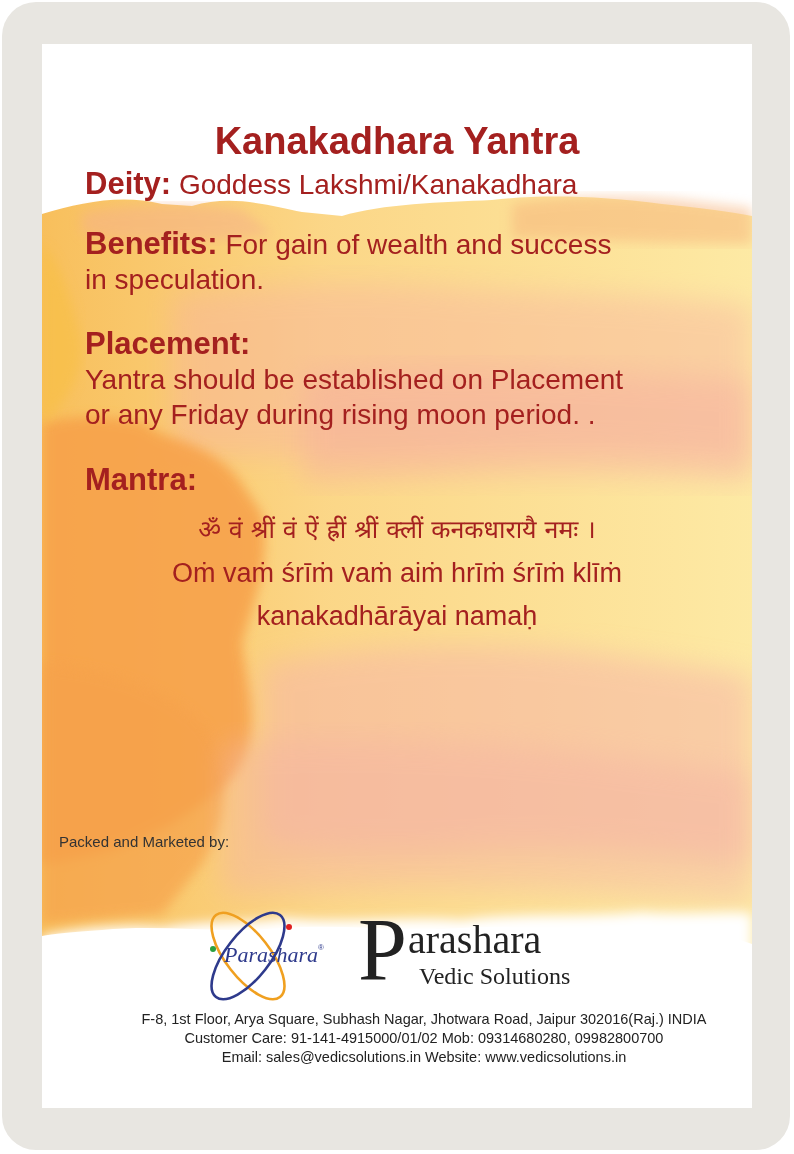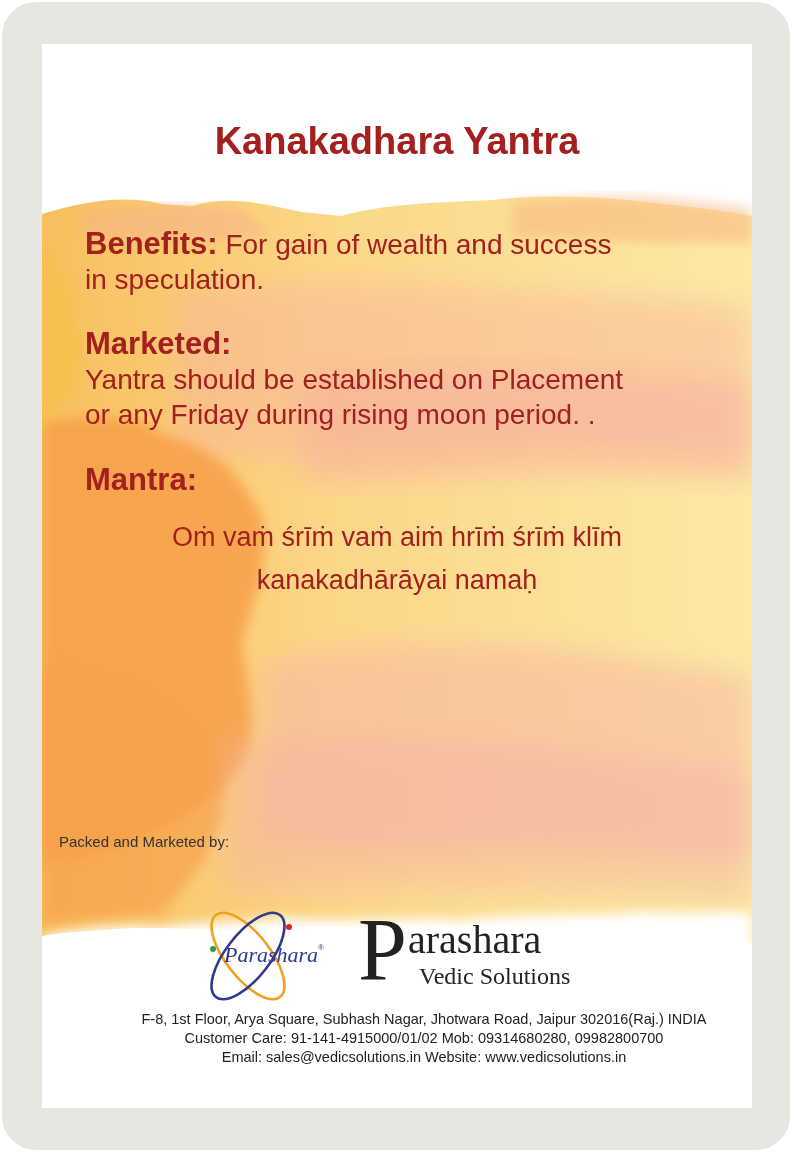--- a/index.html
+++ b/index.html
@@ -86,37 +86,41 @@
     <path d="M470 160 C530 150 600 150 660 158 L710 164 L710 200 C640 200 560 196 470 194 Z" fill="#f6b27a" opacity="0.5" filter="url(#blur6)"></path>
 
     <path d="M0 200 C20 220 30 260 40 300 C40 340 20 360 0 380 Z" fill="#f8c040" opacity="0.55" filter="url(#blur6)"></path>
 
     <path d="M0 892 C40 884 80 880 120 884 C160 876 200 880 240 874 C300 880 360 872 420 876 C480 868 540 874 600 868 C650 872 690 866 710 870 L710 1064 L0 1064 Z" fill="#ffffff" filter="url(#blur6)"></path>
   </svg>
 
   <div class="content">
     <div class="title">Kanakadhara Yantra</div>
 
+    <div class="section deity">
+      <span class="label">Deity:</span><span class="text"> Goddess Lakshmi/Kanakadhara</span>
+    </div>
 
     <div class="section benefits">
       <div><span class="label">Benefits:</span><span class="text"> For gain of wealth and success</span></div>
       <div class="text">in speculation.</div>
     </div>
 
     <div class="section placement">
-      <div class="label">Marketed:</div>
+      <div class="label">Placement:</div>
       <div class="text">Yantra should be established on Placement</div>
       <div class="text">or any Friday during rising moon period. .</div>
     </div>
 
     <div class="section mantra-label">
       <div class="label">Mantra:</div>
     </div>
 
     <div class="mantra">
+      <div class="dev">ॐ वं श्रीं वं ऐं ह्रीं श्रीं क्लीं कनकधारायै नमः ।</div>
       <div class="iast">Oṁ vaṁ śrīṁ vaṁ aiṁ hrīṁ śrīṁ klīṁ</div>
       <div class="iast">kanakadhārāyai namaḥ</div>
     </div>
 
     <div class="packed">Packed and Marketed by:</div>
 
     <div class="logo">
       <svg width="140" height="96" viewBox="0 0 140 96" xmlns="http://www.w3.org/2000/svg">
         <ellipse cx="48" cy="48" rx="22" ry="52" transform="rotate(-38 48 48)" fill="none" stroke="#f0a020" stroke-width="2.6"></ellipse>
         <ellipse cx="48" cy="48" rx="22" ry="52" transform="rotate(38 48 48)" fill="none" stroke="#2e3a8c" stroke-width="2.6"></ellipse>

